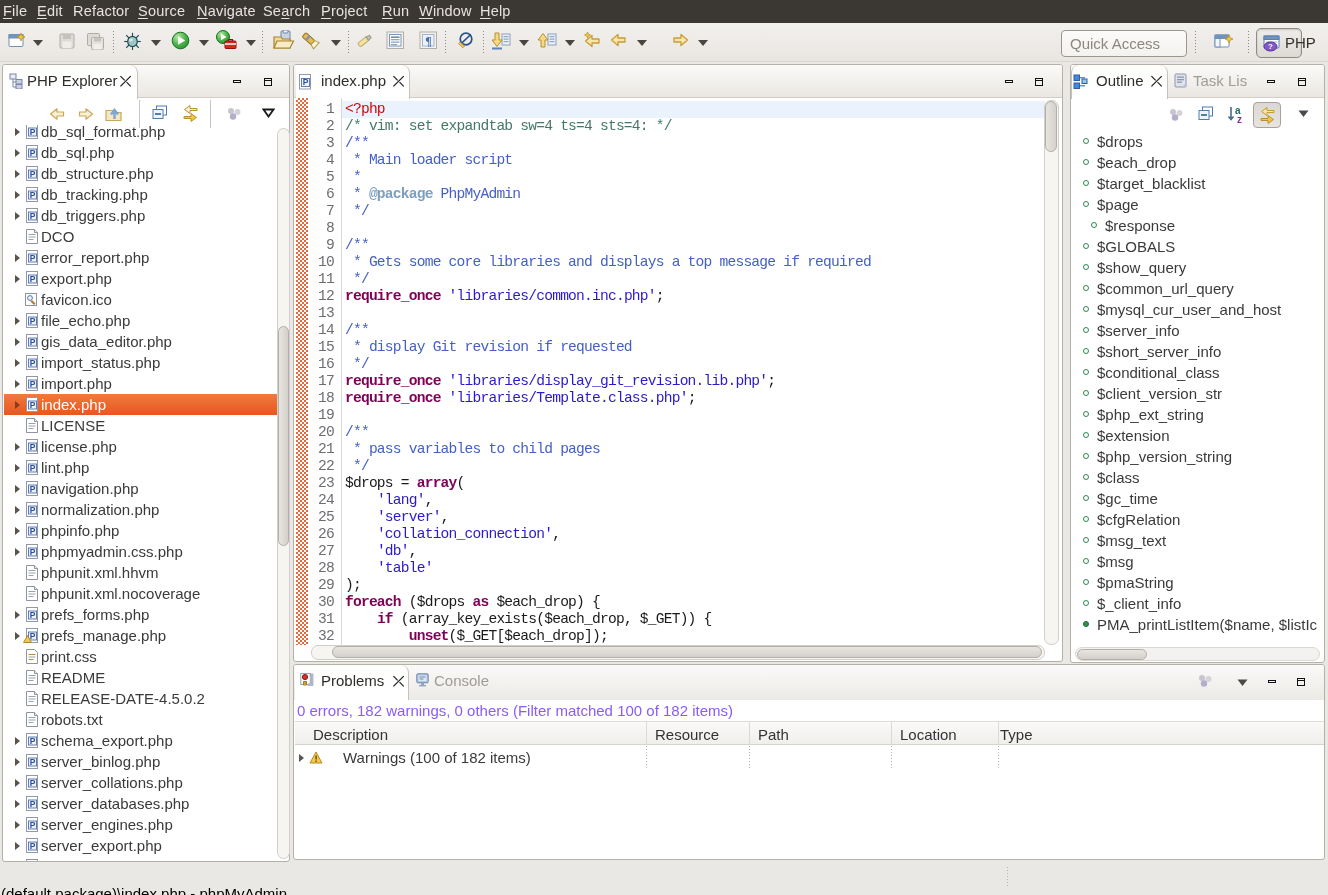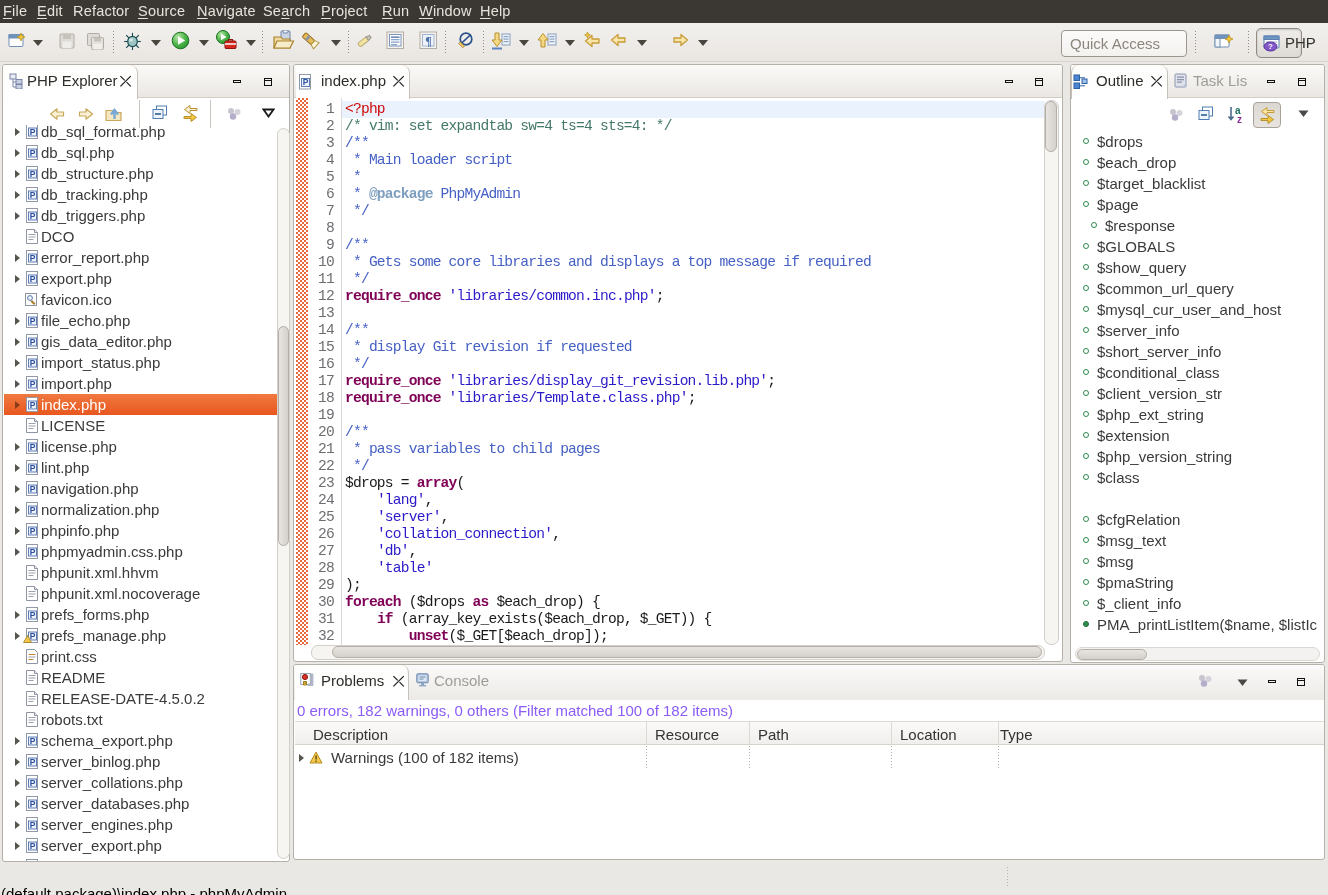--- a/index.html
+++ b/index.html
@@ -601,20 +601,24 @@
         <span class="lbl">$extension</span>
       </div>
       <div class="orow" style="left:0;top:322px;width:253px">
         <span class="obul"></span>
         <span class="lbl">$php_version_string</span>
       </div>
       <div class="orow" style="left:0;top:343px;width:253px">
         <span class="obul"></span>
         <span class="lbl">$class</span>
       </div>
+      <div class="orow" style="left:0;top:364px;width:253px">
+        <span class="obul"></span>
+        <span class="lbl">$gc_time</span>
+      </div>
       <div class="orow" style="left:0;top:385px;width:253px">
         <span class="obul"></span>
         <span class="lbl">$cfgRelation</span>
       </div>
       <div class="orow" style="left:0;top:406px;width:253px">
         <span class="obul"></span>
         <span class="lbl">$msg_text</span>
       </div>
       <div class="orow" style="left:0;top:427px;width:253px">
         <span class="obul"></span>
@@ -663,21 +667,21 @@
   <div class="pdot" style="left:597px; top:81px; height:22px;"></div>
   <div class="pdot" style="left:704px; top:81px; height:22px;"></div>
 
   <div class="trow" style="left:1px; top:82px; width:340px;">
     <span class="exp" style="left:4px;"></span>
     <svg style="position:absolute; left:14px; top:4px;" width="14" height="13" viewBox="0 0 14 13">
         <path d="M7 1 L13 12 L1 12 Z" fill="#f5c84c" stroke="#b68a1f" stroke-width="1"></path>
         <rect x="6.4" y="4.5" width="1.4" height="4" fill="#5a4a10"></rect>
         <rect x="6.4" y="9.5" width="1.4" height="1.4" fill="#5a4a10"></rect>
       </svg>
-    <span class="lbl" style="left:36px;">Warnings (100 of 182 items)</span>
+    <span class="lbl" style="left:48px;">Warnings (100 of 182 items)</span>
   </div>
 </div>
 
 <div class="abs" style="left:0; top:862px; width:1328px; height:33px; background:#eae8e4;"></div>
 <div class="abs" style="left:1px; top:885px; font-size:15px; color:#000000;">(default package)\index.php - phpMyAdmin</div>
 <div class="pdot" style="left:1007px; top:867px; height:20px;"></div>
 
 <div id="icons" style="position:absolute;left:0;top:0;width:1328px;height:895px;pointer-events:none;">
     <svg style="position:absolute;left:8px;top:32px" width="19" height="18" viewBox="0 0 19 18">
       <rect x="1" y="2.5" width="14" height="12" rx="1" fill="#fff" stroke="#7291b4"></rect>

